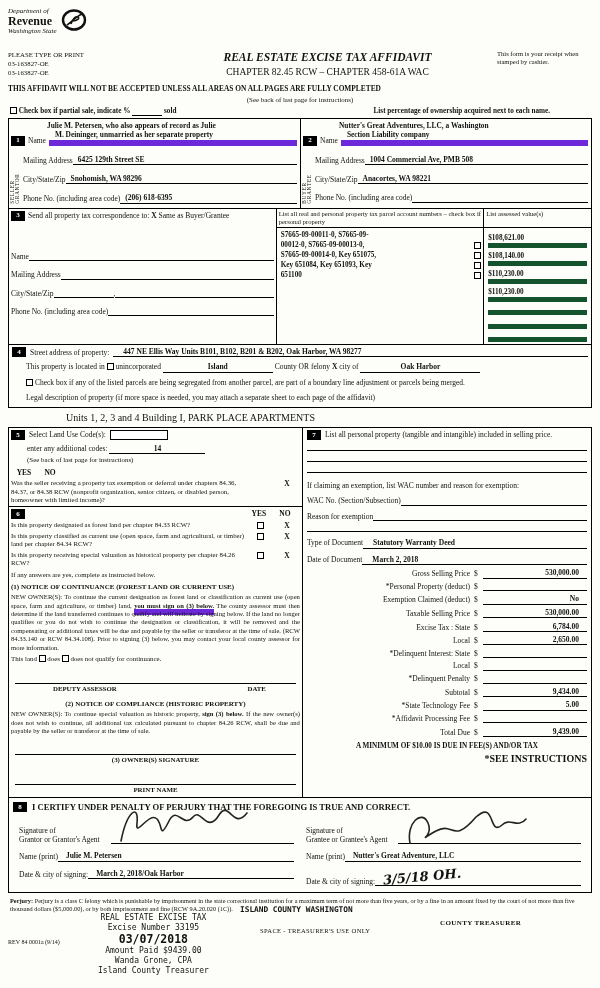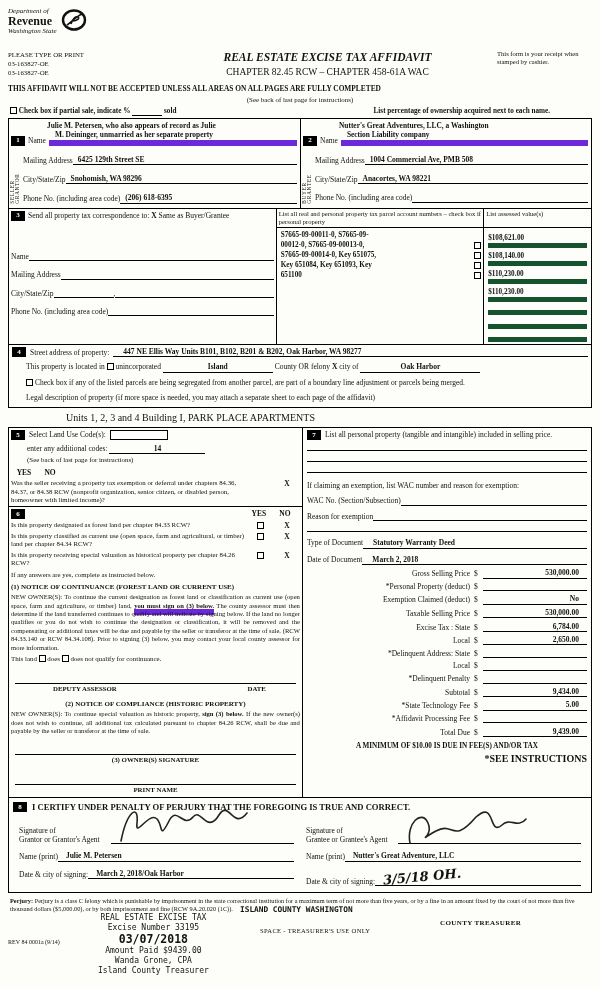--- a/index.html
+++ b/index.html
@@ -452,21 +452,21 @@
           <span class="mlab">Excise Tax :  State</span>
           <span class="mds">$</span>
           <span class="mval">6,784.00</span>
         </div>
       <div class="mrow">
           <span class="mlab">Local</span>
           <span class="mds">$</span>
           <span class="mval">2,650.00</span>
         </div>
       <div class="mrow">
-          <span class="mlab">*Delinquent Address:  State</span>
+          <span class="mlab">*Delinquent Interest:  State</span>
           <span class="mds">$</span>
           <span class="mval"></span>
         </div>
       <div class="mrow">
           <span class="mlab">Local</span>
           <span class="mds">$</span>
           <span class="mval"></span>
         </div>
       <div class="mrow">
           <span class="mlab">*Delinquent Penalty</span>

